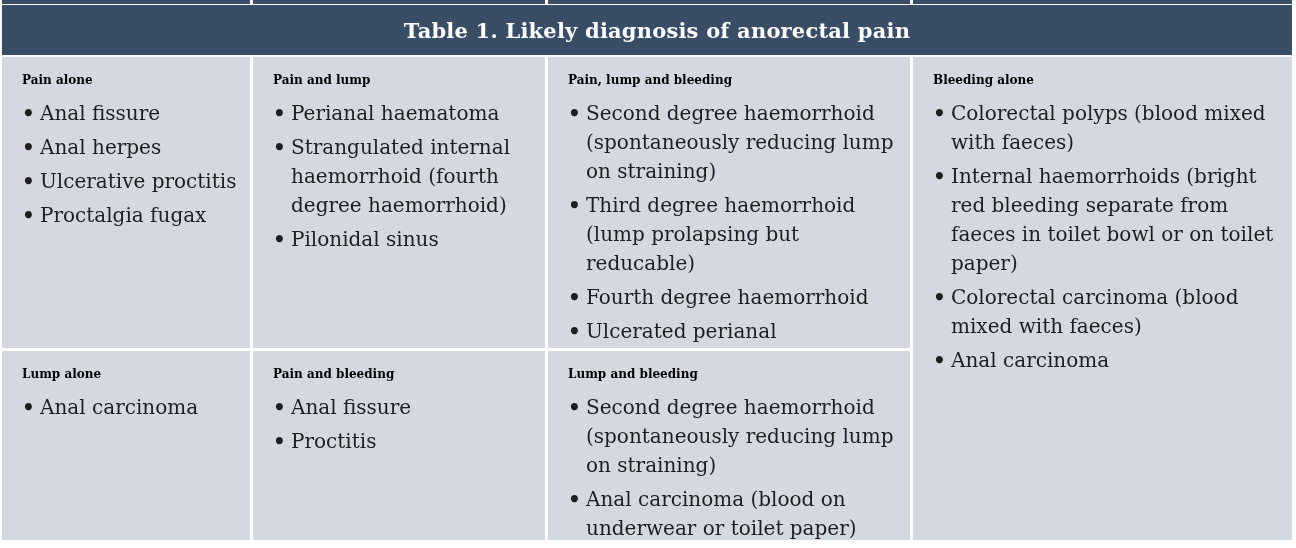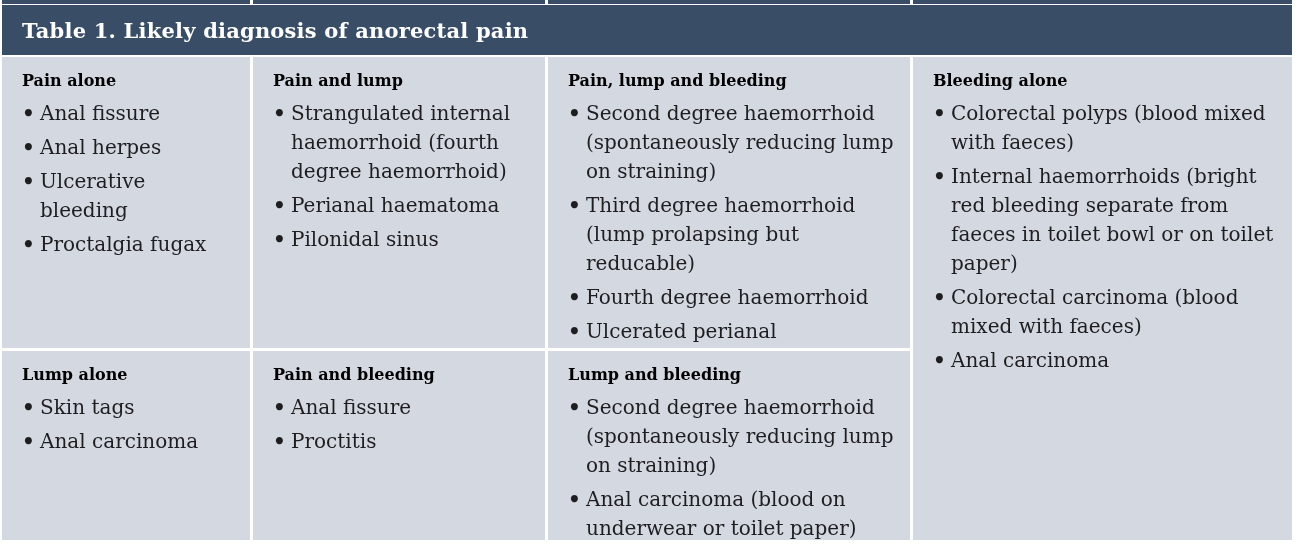--- a/index.html
+++ b/index.html
@@ -33,20 +33,21 @@
   }
   .top-strip span { background: var(--header-bg); }
   
   .title-bar {
     height: 50px;
     background: var(--header-bg);
     display: flex;
     align-items: center;
     padding-left: 20px;
     margin-bottom: 2px;
+    justify-content: center;
   }
   .title-bar .title-text {
     color: var(--title-color);
     font-size: 21px;
     font-weight: bold;
     letter-spacing: 0.2px;
   }
   
   .body-grid {
     display: grid;
@@ -59,21 +60,21 @@
   .cell {
     background: var(--cell-bg);
     padding: 7px 13px 6px 20px;
     overflow: hidden;
   }
   .cell-span {
     grid-column: 4;
     grid-row: 1 / 3;
   }
   .cell h3 {
-    font-size: 16px;
+    font-size: 12px;
     line-height: 29px;
     font-weight: bold;
     color: var(--heading-color);
     margin: 2px 0 4px 0;
   }
   .cell ul {
     list-style: none;
   }
   .cell li {
     position: relative;
@@ -108,30 +109,30 @@
     <span class="title-text">Table 1. Likely diagnosis of anorectal pain</span>
   </div>
 
   <div class="body-grid">
 
     <div class="cell">
       <h3>Pain alone</h3>
       <ul>
           <li>Anal fissure</li>
           <li>Anal herpes</li>
-          <li>Ulcerative bleeding</li>
+          <li>Ulcerative proctitis</li>
           <li>Proctalgia fugax</li>
         </ul>
     </div>
 
     <div class="cell">
       <h3>Pain and lump</h3>
       <ul>
+          <li>Perianal haematoma</li>
           <li>Strangulated internal haemorrhoid (fourth degree haemorrhoid)</li>
-          <li>Perianal haematoma</li>
           <li>Pilonidal sinus</li>
         </ul>
     </div>
 
     <div class="cell">
       <h3>Pain, lump and bleeding</h3>
       <ul>
           <li>Second degree haemorrhoid (spontaneously reducing lump on straining)</li>
           <li>Third degree haemorrhoid (lump prolapsing but reducable)</li>
           <li>Fourth degree haemorrhoid</li>
@@ -145,21 +146,20 @@
           <li>Colorectal polyps (blood mixed with faeces)</li>
           <li>Internal haemorrhoids (bright red bleeding separate from faeces in toilet bowl or on toilet paper)</li>
           <li>Colorectal carcinoma (blood mixed with faeces)</li>
           <li>Anal carcinoma</li>
         </ul>
     </div>
 
     <div class="cell">
       <h3>Lump alone</h3>
       <ul>
-          <li>Skin tags</li>
           <li>Anal carcinoma</li>
         </ul>
     </div>
 
     <div class="cell">
       <h3>Pain and bleeding</h3>
       <ul>
           <li>Anal fissure</li>
           <li>Proctitis</li>
         </ul>

